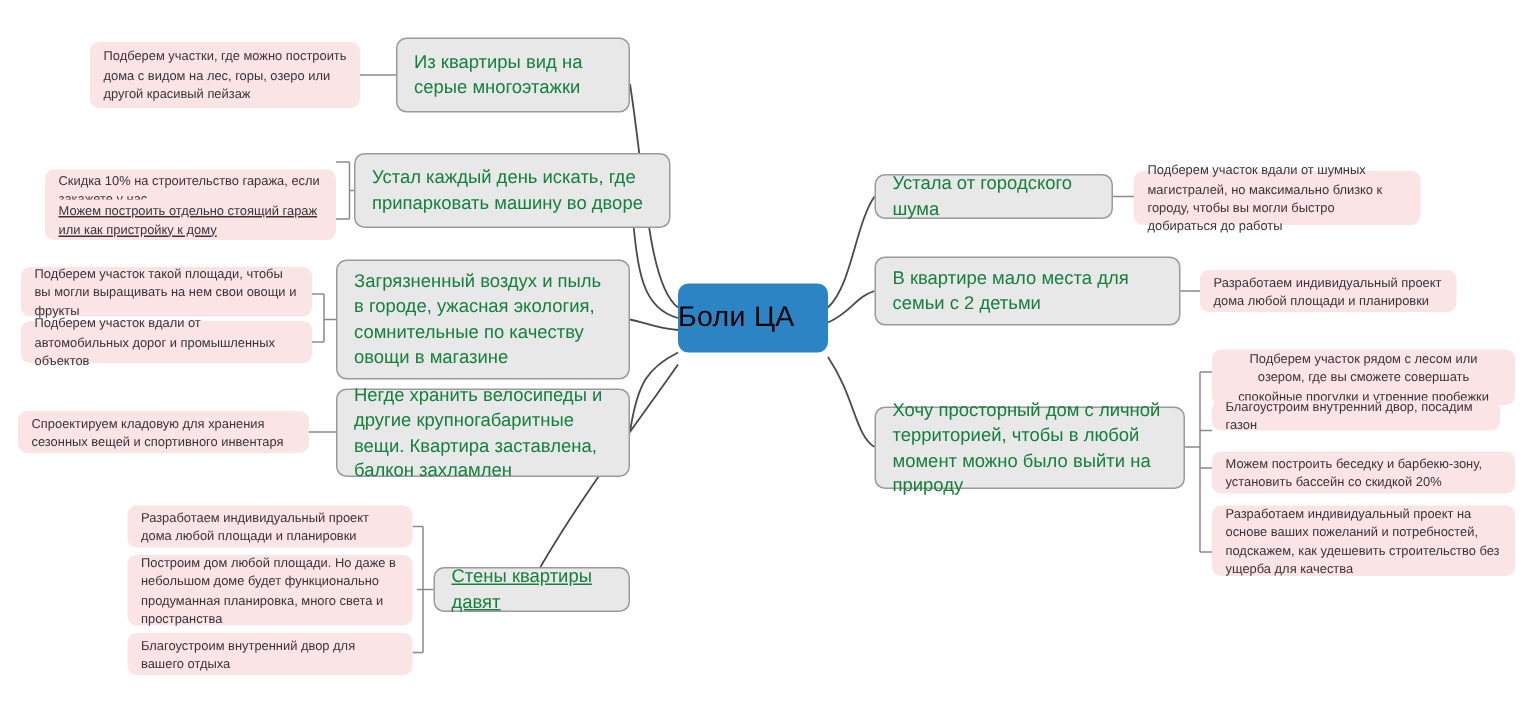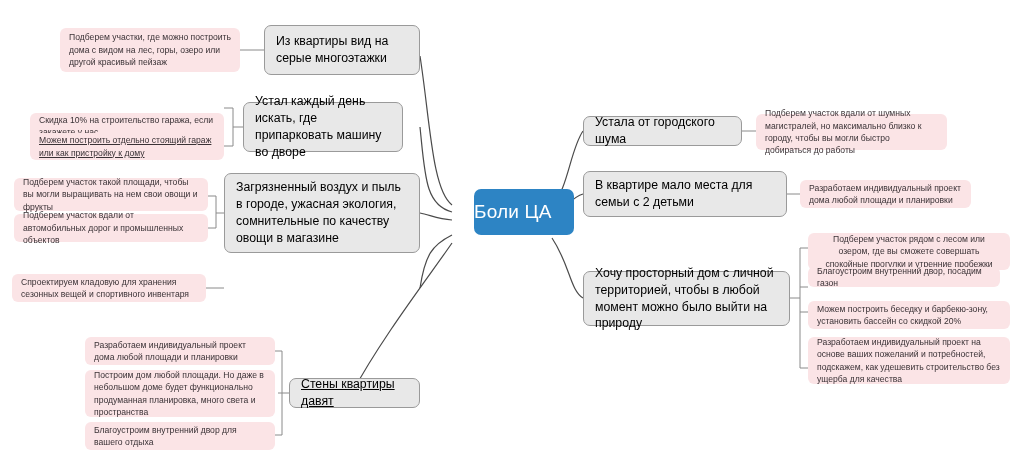--- a/index.html
+++ b/index.html
@@ -35,32 +35,31 @@
   .node {
     position: absolute;
     box-sizing: border-box;
     display: flex;
     align-items: center;
   }
   
   .central {
     background: #2d84c4;
     border-radius: 7px;
-    color: #ffffff;
+    color: #000000;
     font-size: 19px;
     justify-content: center;
     letter-spacing: .2px;
-    margin-left: 22px;
   }
   
   .topic {
     background: #e8e8e8;
     border: 1px solid #9a9a9a;
     border-radius: 7px;
-    color: #000000;
+    color: #15803d;
     font-size: 12.3px;
     line-height: 1.38;
     padding: 7px 11px;
   }
   
   .leaf {
     background: #fbe4e6;
     border-radius: 6px;
     color: #3a3236;
     font-size: 8.6px;
@@ -106,28 +105,31 @@
   </svg>
 
   <div class="node central" style="left:452px; top:189px; width:100px; height:46px;">
     <span>Боли ЦА</span>
   </div>
 
   <div class="node topic" style="left:264px; top:25px; width:156px; height:50px;">
     <span>Из квартиры вид на серые многоэтажки</span>
   </div>
 
-  <div class="node topic" style="left:243px; top:102px; width:160px; height:50px;">
+  <div class="node topic" style="left:236px; top:102px; width:211px; height:50px;">
     <span>Устал каждый день искать, где припарковать машину во дворе</span>
   </div>
 
   <div class="node topic" style="left:224px; top:173px; width:196px; height:80px;">
     <span>Загрязненный воздух и пыль в городе, ужасная экология, сомнительные по качеству овощи в магазине</span>
   </div>
 
+  <div class="node topic" style="left:224px; top:259px; width:196px; height:59px;">
+    <span>Негде хранить велосипеды и другие крупногабаритные вещи. Квартира заставлена, балкон захламлен</span>
+  </div>
 
   <div class="node topic" style="left:289px; top:378px; width:131px; height:30px;text-decoration:underline;">
     <span>Стены квартиры давят</span>
   </div>
 
   <div class="node topic" style="left:583px; top:116px; width:159px; height:30px;">
     <span>Устала от городского шума</span>
   </div>
 
   <div class="node topic" style="left:583px; top:171px; width:204px; height:46px;">

